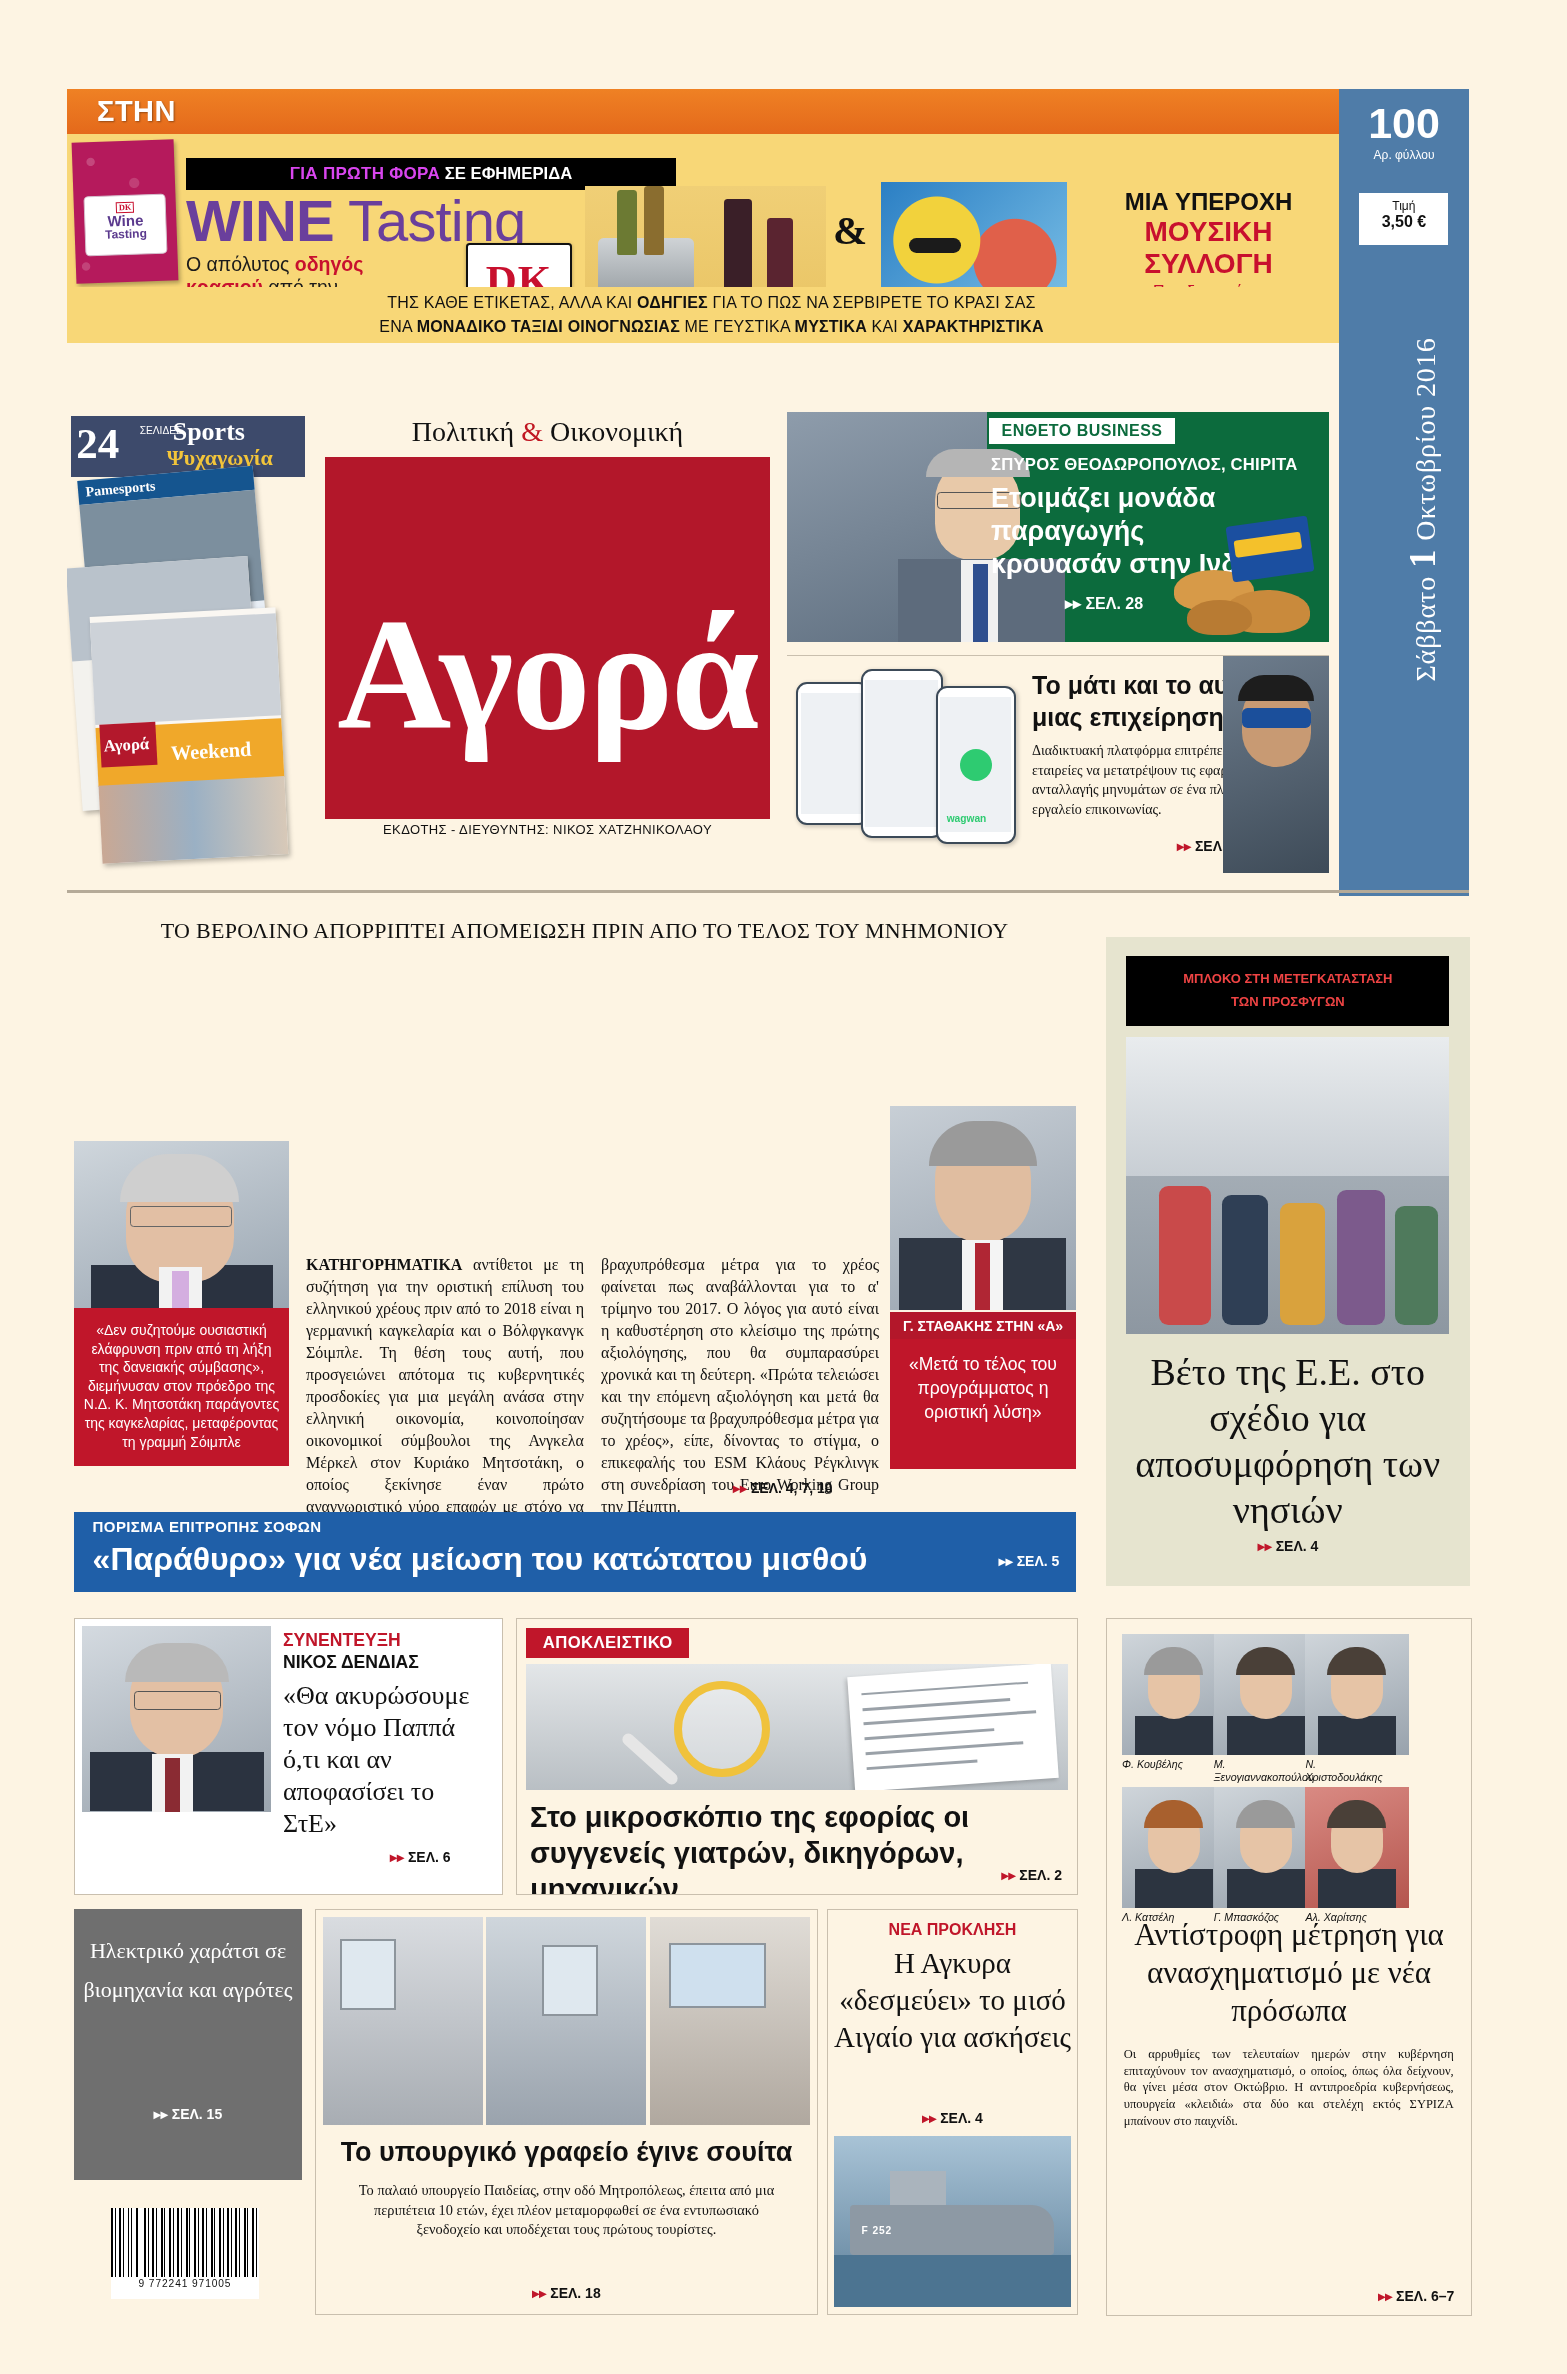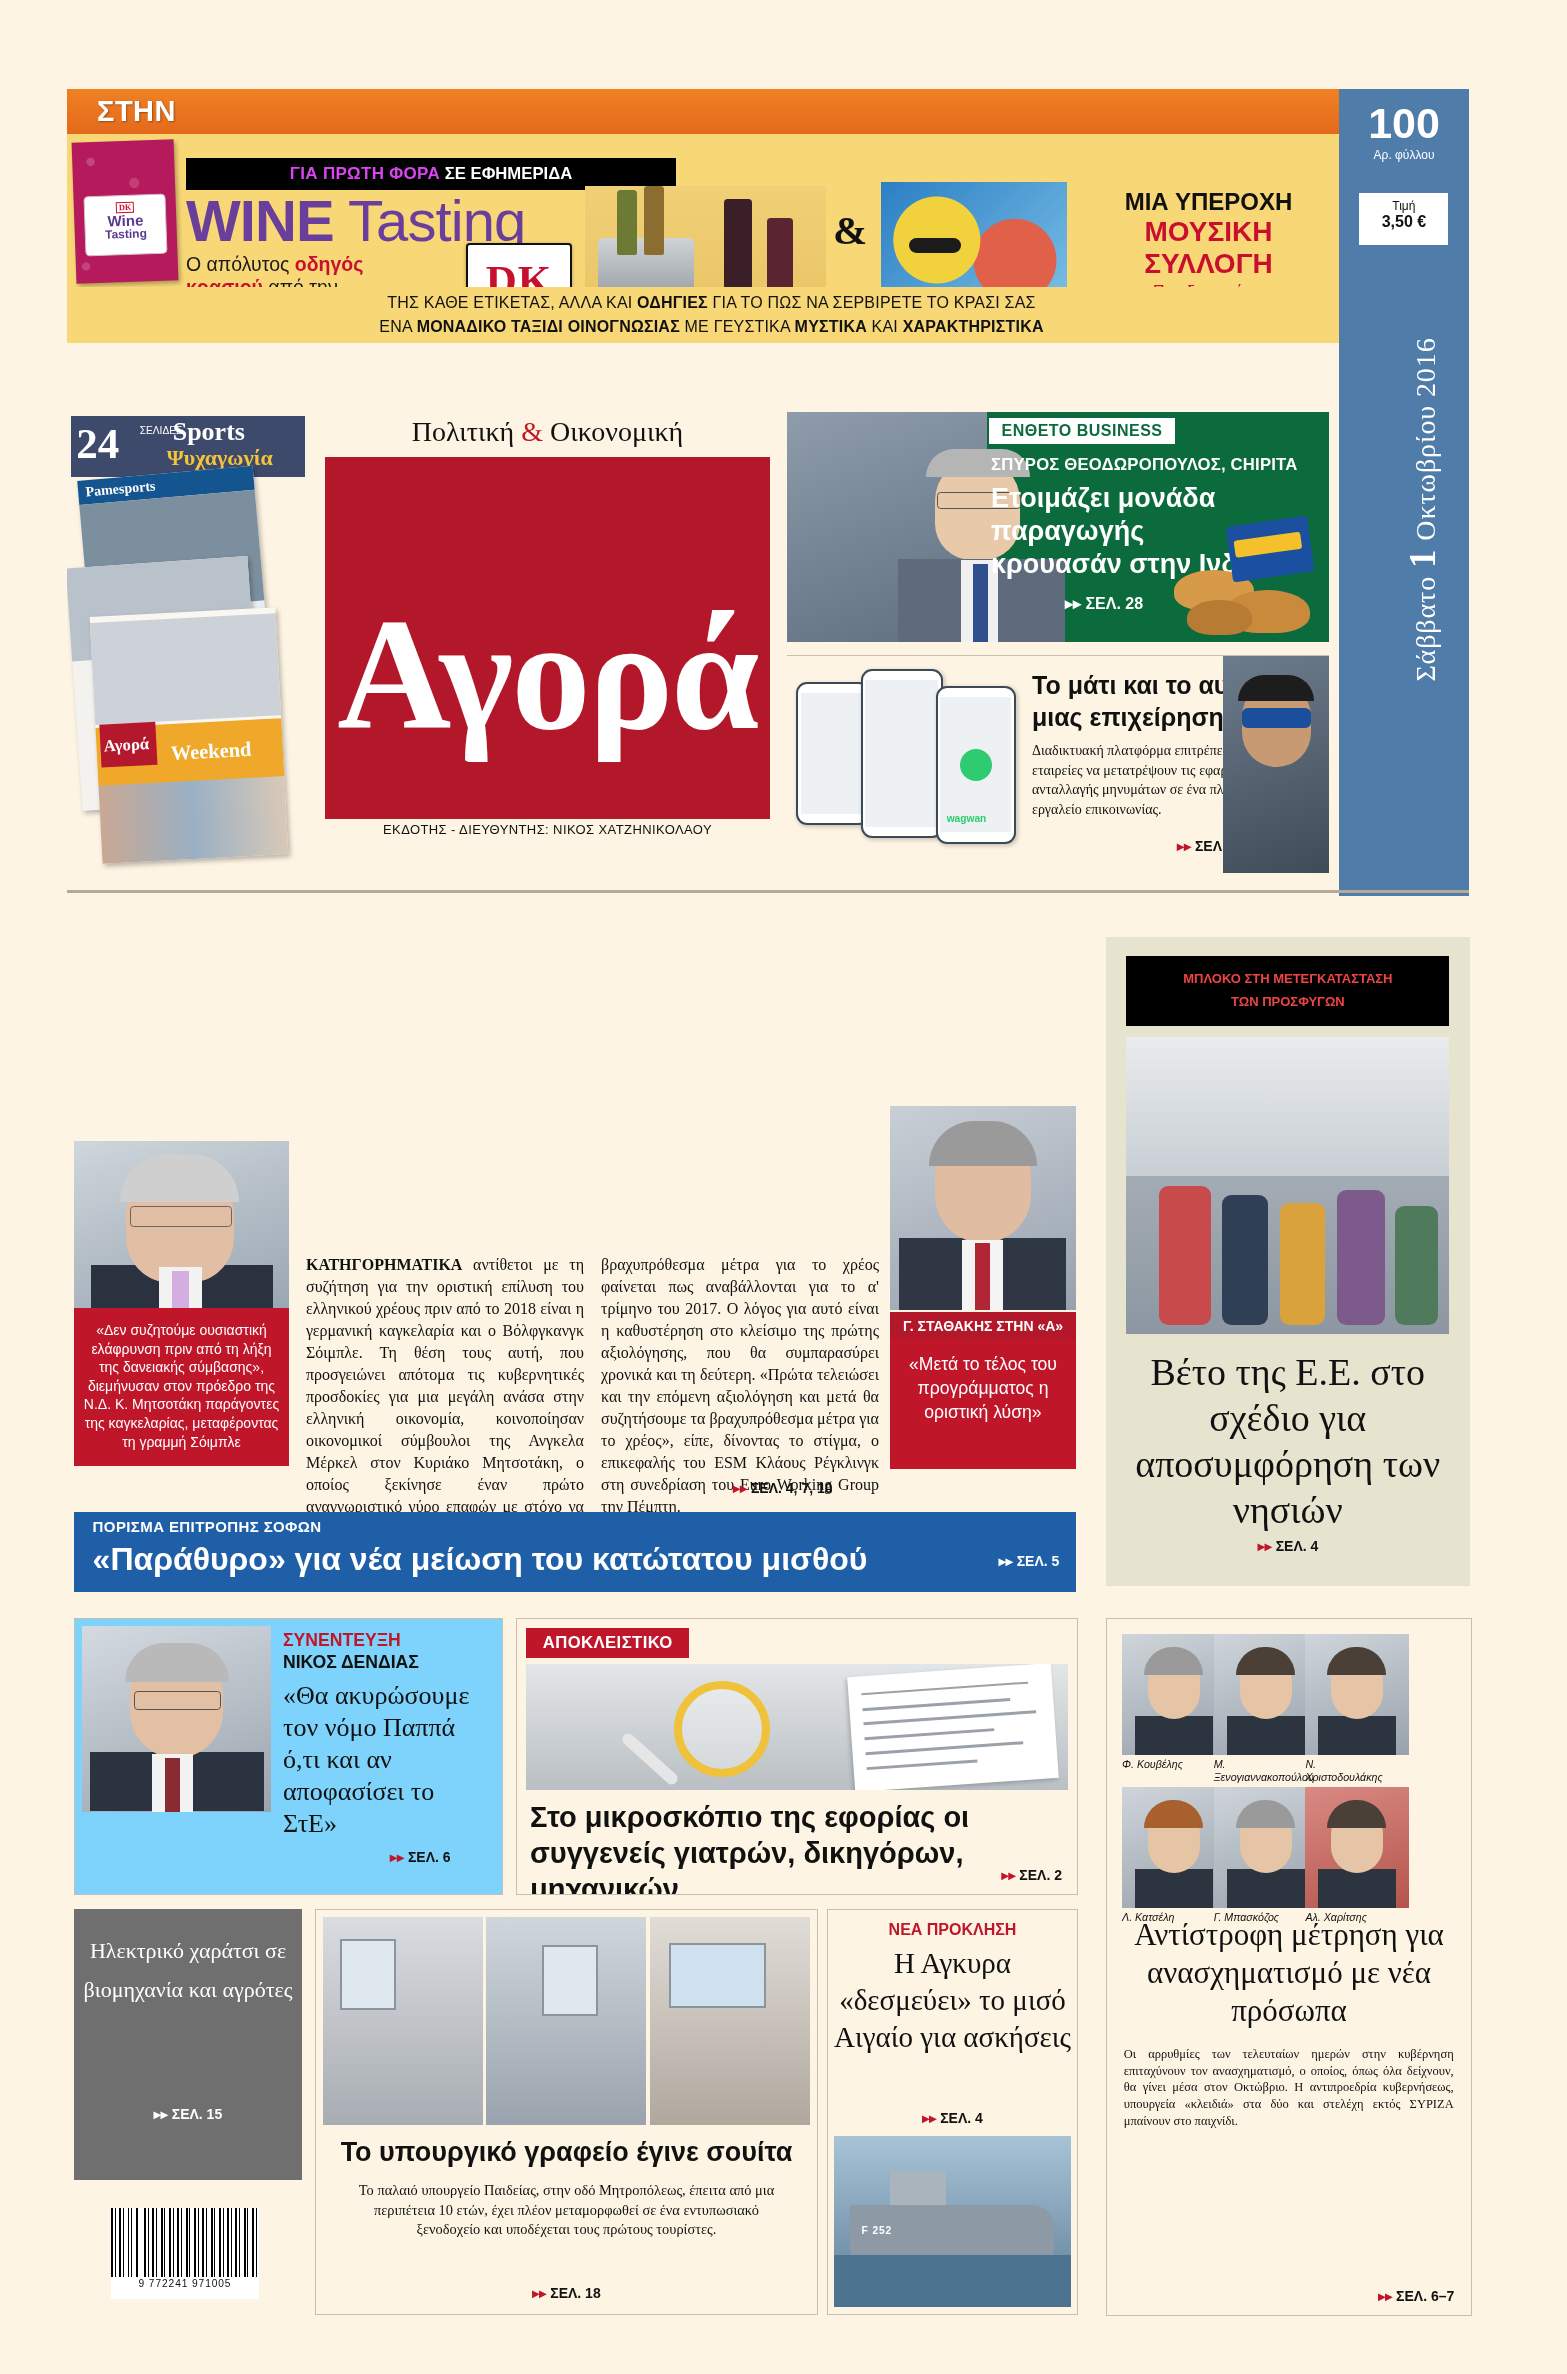--- a/index.html
+++ b/index.html
@@ -370,21 +370,21 @@
     font-family:"Liberation Serif",serif;font-size:38px;line-height:46px;color:#111;
   }
   .ref-sel{
     position:absolute;left:0;top:601px;width:364px;text-align:center;
     font-size:14px;font-weight:bold;color:#111;
   }
 
   
   .dendias{
     position:absolute;left:74px;top:1618px;width:427px;height:275px;
-    background:#7dd3fc;border:0.9px solid #c9bfae;
+    background:#ffffff;border:0.9px solid #c9bfae;
   }
   .den-photo{
     position:absolute;left:7.4px;top:7.4px;width:189px;height:186px;overflow:hidden;
     background:linear-gradient(160deg,#d4dae0,#9aa4ae);
   }
   .den-face{position:absolute;left:48px;top:24px;width:93px;height:108px;background:#e3c0a4;border-radius:46px;}
   .den-hair{position:absolute;left:43px;top:16.7px;width:104px;height:39px;background:#b9b9b9;border-radius:52px 52px 0 0;}
   .den-suit{position:absolute;left:7.4px;top:126px;width:174px;height:59px;background:#2b3340;}
   .den-shirt{position:absolute;left:70px;top:128px;width:41px;height:58px;background:#f2f2f2;}
   .den-tie{position:absolute;left:83px;top:132px;width:15px;height:54px;background:#8a2b33;}
@@ -667,20 +667,21 @@
     <div class="wag-sel"><span style="color:#c0162a">▸▸</span> <span>ΣΕΛ. 32</span></div>
     <div class="wag-man">
       <div class="wag-face"></div>
       <div style="position:absolute;left:15px;top:18.6px;width:76px;height:26px;background:#1d1d1d;border-radius:37px 37px 0 0;"></div>
       <div class="wag-glass"></div>
     </div>
   </div>
 
   <div class="rule-top"></div>
 
+  <div class="kicker1">ΤΟ ΒΕΡΟΛΙΝΟ ΑΠΟΡΡΙΠΤΕΙ ΑΠΟΜΕΙΩΣΗ ΠΡΙΝ ΑΠΟ ΤΟ ΤΕΛΟΣ ΤΟΥ ΜΝΗΜΟΝΙΟΥ</div>
 
   <div class="schaeuble">
     <div class="sch-bg"></div>
     <div class="sch-suit"></div>
     <div class="sch-face"></div>
     <div class="sch-hair"></div>
     <div class="sch-glass"></div>
     <div class="sch-shirt"></div>
     <div class="sch-tie"></div>
   </div>

